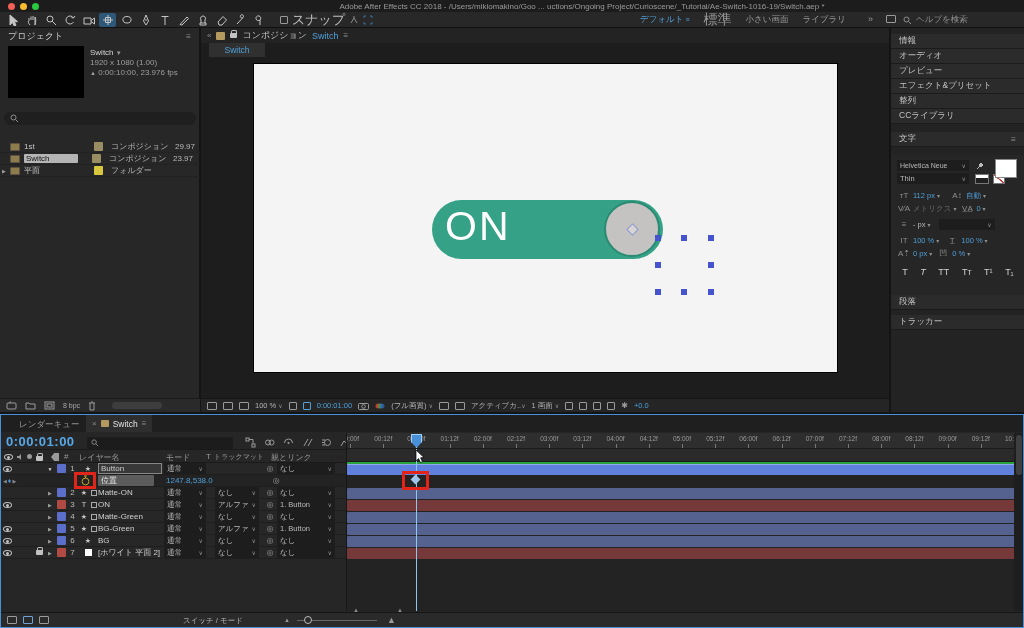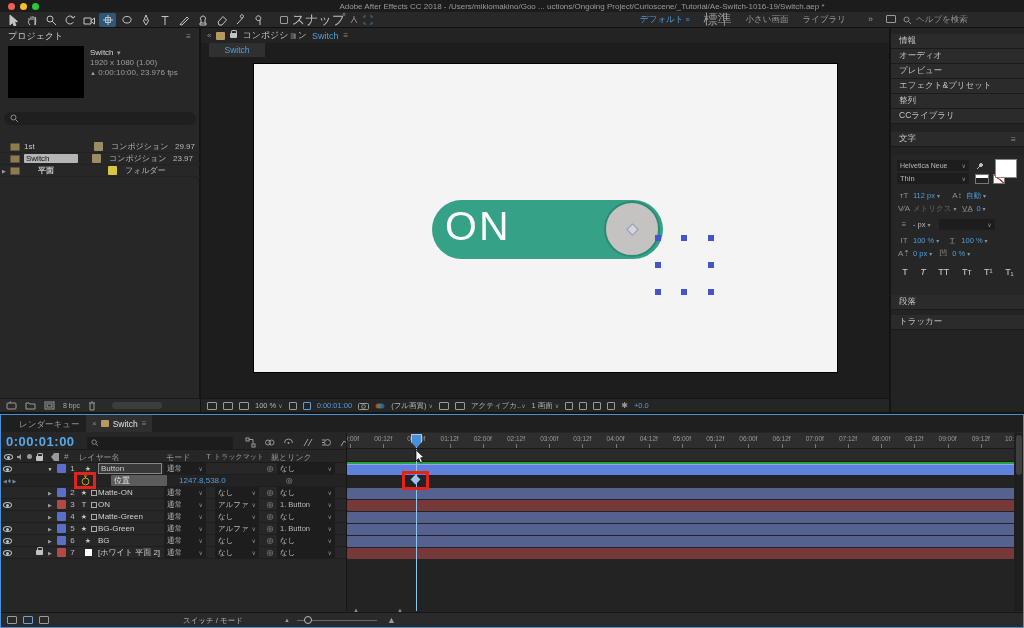--- a/index.html
+++ b/index.html
@@ -173,21 +173,21 @@
         <div style="width: 8px;"></div>
         <div style="width: 10px; height: 8px; margin-left: 2px; border-radius: 1px; background: rgb(141, 125, 78); border: 1px solid rgb(95, 83, 64);"></div>
         <div style="margin-left: 4px; width: 54px; overflow: hidden; white-space: nowrap; background: rgb(181, 181, 181); color: rgb(17, 17, 17); padding: 0px 2px; border-radius: 1px;">Switch</div>
         <div class="chip" style="background: rgb(155, 141, 99); margin-left: 14px;"></div>
         <div style="margin-left: 8px; width: 62px; color: rgb(184, 184, 184);">コンポジション</div>
         <div style="margin-left: 2px; color: rgb(184, 184, 184);">23.97</div>
       </div>
       <div class="f" style="height: 12px; font-size: 8px; border-bottom: 1px solid rgb(34, 34, 34); position: relative; color: rgb(200, 200, 200);">
         <div style="font-size: 5px; color: rgb(154, 154, 154); margin-left: 2px; width: 6px;">▶</div>
         <div style="width: 10px; height: 8px; margin-left: 2px; border-radius: 1px; background: rgb(141, 125, 78); border: 1px solid rgb(95, 83, 64);"></div>
-        <div style="margin-left: 18px; width: 54px; overflow: hidden; white-space: nowrap; font-weight: bold;">平面</div>
+        <div style="margin-left: 4px; width: 54px; overflow: hidden; white-space: nowrap;">平面</div>
         <div class="chip" style="background: rgb(216, 199, 62); margin-left: 16px;"></div>
         <div style="margin-left: 8px; width: 62px; color: rgb(184, 184, 184);">フォルダー</div>
         <div style="margin-left: 2px; color: rgb(184, 184, 184);"></div>
       </div>
     </div>
   <div class="f" style="position:absolute;left:0;bottom:0;width:200px;height:14px;background:#2a2a2a;border-top:1px solid #1a1a1a;gap:8px;padding:0 6px">
     <svg width="11" height="9" viewBox="0 0 11 9">
         <rect x="1" y="2" width="9" height="6" rx="1" stroke="#9a9a9a" fill="none"></rect>
         <path d="M3,2 L5,0.5" stroke="#9a9a9a" fill="none"></path>
       </svg>
@@ -473,21 +473,21 @@
           <span style="font-size:7px;color:#4a90d8">♦</span>
           <span style="font-size:5px;color:#888">▶</span>
         </div>
         <div class="lrc" style="margin-left: 52px; width: 12px;">
           <svg width="9" height="11" viewBox="0 0 9 11">
             <circle cx="4.5" cy="6.5" r="3.4" stroke="#c9a227" fill="none"></circle>
             <line x1="4.5" y1="3" x2="4.5" y2="1.5" stroke="#c9a227"></line>
             <line x1="3" y1="1" x2="6" y2="1" stroke="#c9a227"></line>
           </svg>
         </div>
-        <div style="margin-left: 20px; width: 56px; background: rgb(92, 92, 92); color: rgb(240, 240, 240); font-size: 8px; padding: 0px 3px; border-radius: 1px;">位置</div>
+        <div style="margin-left: 7px; width: 56px; background: rgb(92, 92, 92); color: rgb(240, 240, 240); font-size: 8px; padding: 0px 3px; border-radius: 1px;">位置</div>
         <div style="margin-left: 12px; color: rgb(79, 159, 216); font-size: 8px;">1247.8,538.0</div>
         <div style="margin-left: 60px; font-size: 8px; color: rgb(153, 153, 153);">◎</div>
       </div>
       <div class="lr">
         <div class="lrc" style="width: 12px;"></div>
         <div class="lrc" style="width: 11px;"></div>
         <div class="lrc" style="width: 10px;"></div>
         <div class="lrc" style="width: 11px;"></div>
         <div class="lrc" style="width: 10px; font-size: 5px; color: rgb(153, 153, 153);">▶</div>
         <div class="lrc" style="width: 12px;">

